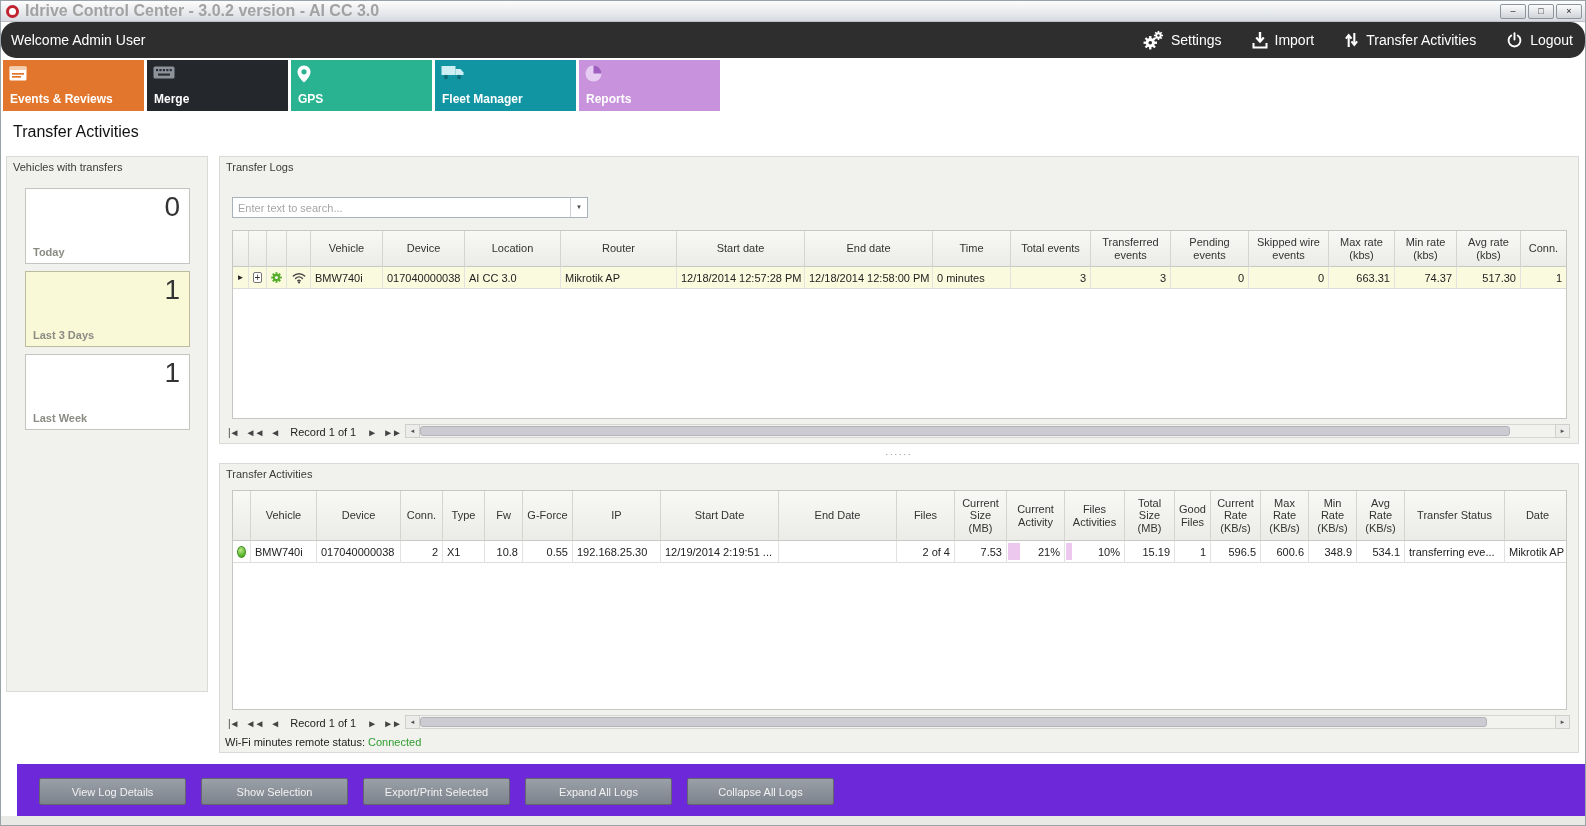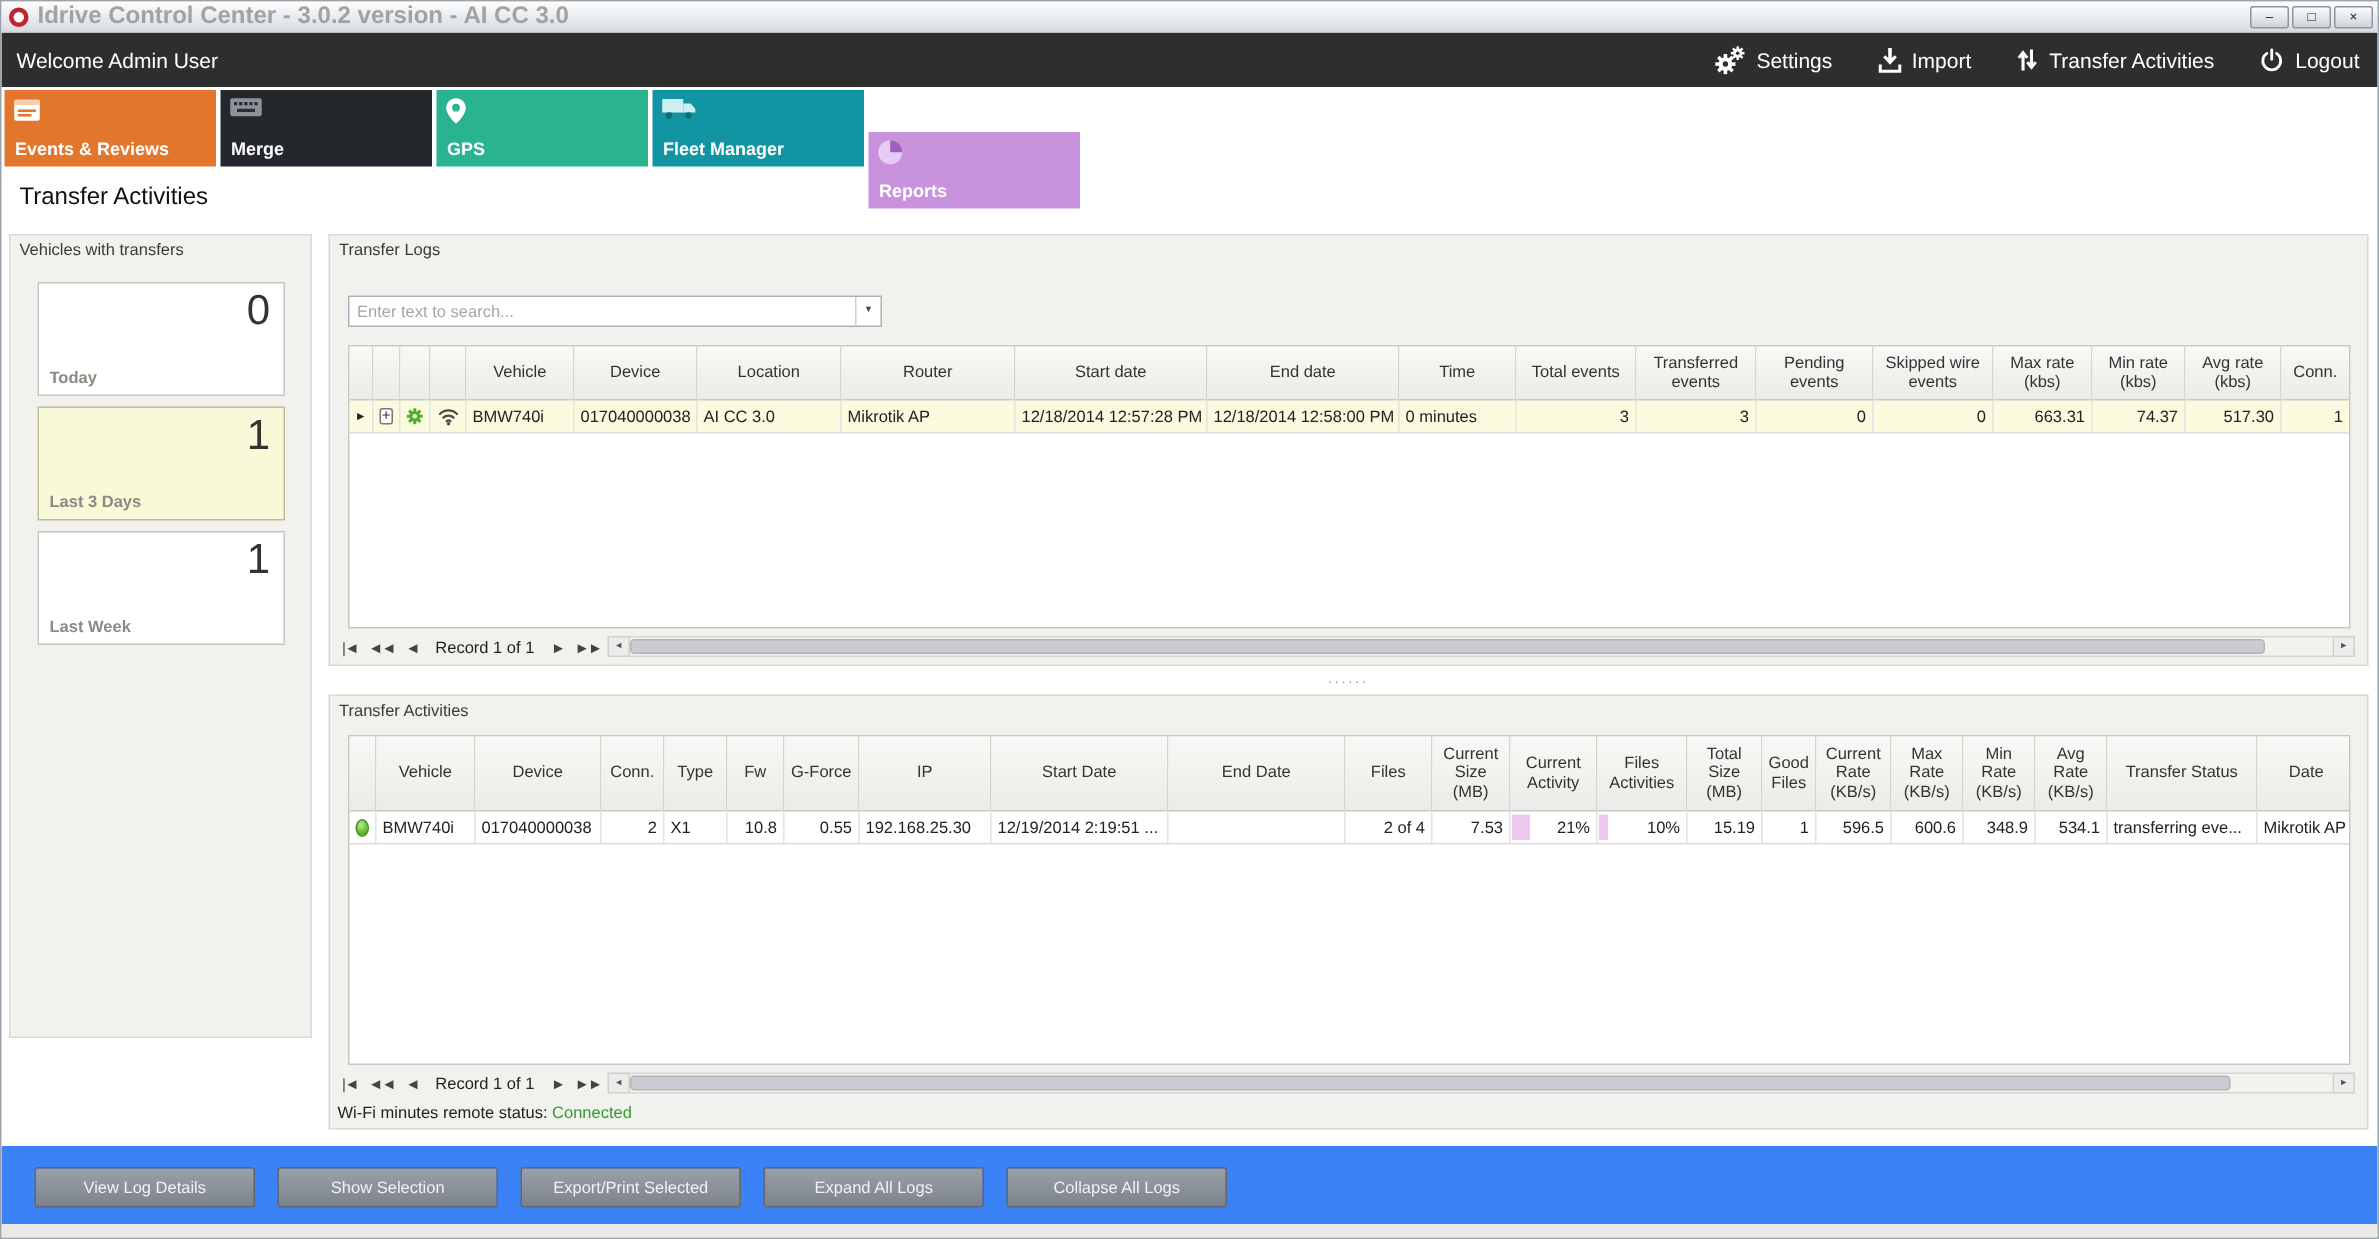--- a/index.html
+++ b/index.html
@@ -14,21 +14,21 @@
   .app-icon { width:13px; height:13px; border:3px solid #c0222e; border-radius:50%;
               margin:0 6px 0 5px; background:#fff; }
   .title-text { color:#a2a2a2; font-weight:bold; font-size:16px; }
   .win-btns { margin-left:auto; display:flex; gap:2px; padding-right:3px; }
   .win-btn { width:26px; height:15px; border:1px solid #8f959d; border-radius:2px;
              background:linear-gradient(#fcfcfc,#cfd3d9); font-size:9px; line-height:12px;
              text-align:center; color:#222; cursor:default; }
 
   
   .topbar { position:absolute; top:21px; left:0; right:0; height:36px; background:#2e2e2e;
-            color:#fff; display:flex; align-items:center; }
+            color:#fff; display:flex; align-items:center;border-radius:15px; }
   .welcome { margin-left:10px; font-size:14px; }
   .top-actions { margin-left:auto; display:flex; align-items:center; gap:30px; padding-right:12px; }
   .top-action { display:flex; align-items:center; gap:7px; font-size:14px; cursor:pointer; }
   .ta-icon { display:flex; align-items:center; }
 
   
   .tiles { position:absolute; top:59px; left:2px; display:flex; gap:3px; }
   .tile { width:141px; height:51px; position:relative; color:#fff; cursor:pointer; }
   .tile-icon { position:absolute; left:6px; top:5px; }
   .tile-label { position:absolute; left:7px; bottom:5px; font-size:12px; font-weight:bold; }
@@ -96,21 +96,21 @@
               border:1px solid #b3b3ba; border-radius:3px; cursor:grab; }
   .logs-scroll .sb-thumb { width:96%; } .acts-scroll .sb-thumb { width:94%; }
 
   .splitter { position:absolute; left:218px; right:6px; top:447px; height:12px; text-align:center;
               color:#8a8a8a; font-size:9px; letter-spacing:2px; line-height:8px; cursor:row-resize; }
 
   .wifi-status { position:absolute; left:5px; bottom:4px; font-size:11px; color:#222; }
   .wifi-status b { font-weight:normal; }
 
   
-  .footer { position:absolute; left:0; right:0; top:763px; height:54px; background:#3b82f6; }
+  .footer { position:absolute; left:16px; right:0; top:763px; height:54px; background:#6d28d9; }
   .footer-btns { display:flex; gap:15px; padding:14px 0 0 22px; }
   .fbtn { width:147px; height:27px; background:linear-gradient(#99a0a8,#7d838c);
           border:1px solid #63676d; border-radius:2px; color:#f2f2f2; font-size:11px;
           display:flex; align-items:center; justify-content:center; cursor:pointer; }
   .bottom-strip { position:absolute; left:0; right:0; bottom:0; height:9px; background:#e9e9e6; }
 </style>
 </head>
 <body>
 
 <div class="titlebar">
@@ -231,21 +231,21 @@
     <span class="tile-icon">
       <svg width="24" height="15" viewBox="0 0 24 15">
           <rect x="0.5" y="1" width="14" height="9" fill="#cdeef2"></rect>
           <path d="M14.5 4 h5 l3 3.5 V10 h-8 z" fill="#cdeef2"></path>
           <circle cx="5" cy="12" r="2.2" fill="#0e6e78"></circle>
           <circle cx="18" cy="12" r="2.2" fill="#0e6e78"></circle>
         </svg>
     </span>
     <span class="tile-label">Fleet Manager</span>
   </div>
-  <div class="tile" style="background: rgb(200, 147, 220); margin-top: 28px;">
+  <div class="tile" style="background: rgb(200, 147, 220);">
     <span class="tile-icon">
       <svg width="17" height="17" viewBox="0 0 17 17">
           <circle cx="8.5" cy="8.5" r="8" fill="#e6ccf2"></circle>
           <path d="M8.5 8.5 L8.5 0.5 A8 8 0 0 1 16.5 8.5 z" fill="#9e5fc0"></path>
         </svg>
     </span>
     <span class="tile-label">Reports</span>
   </div>
 </div>
 

